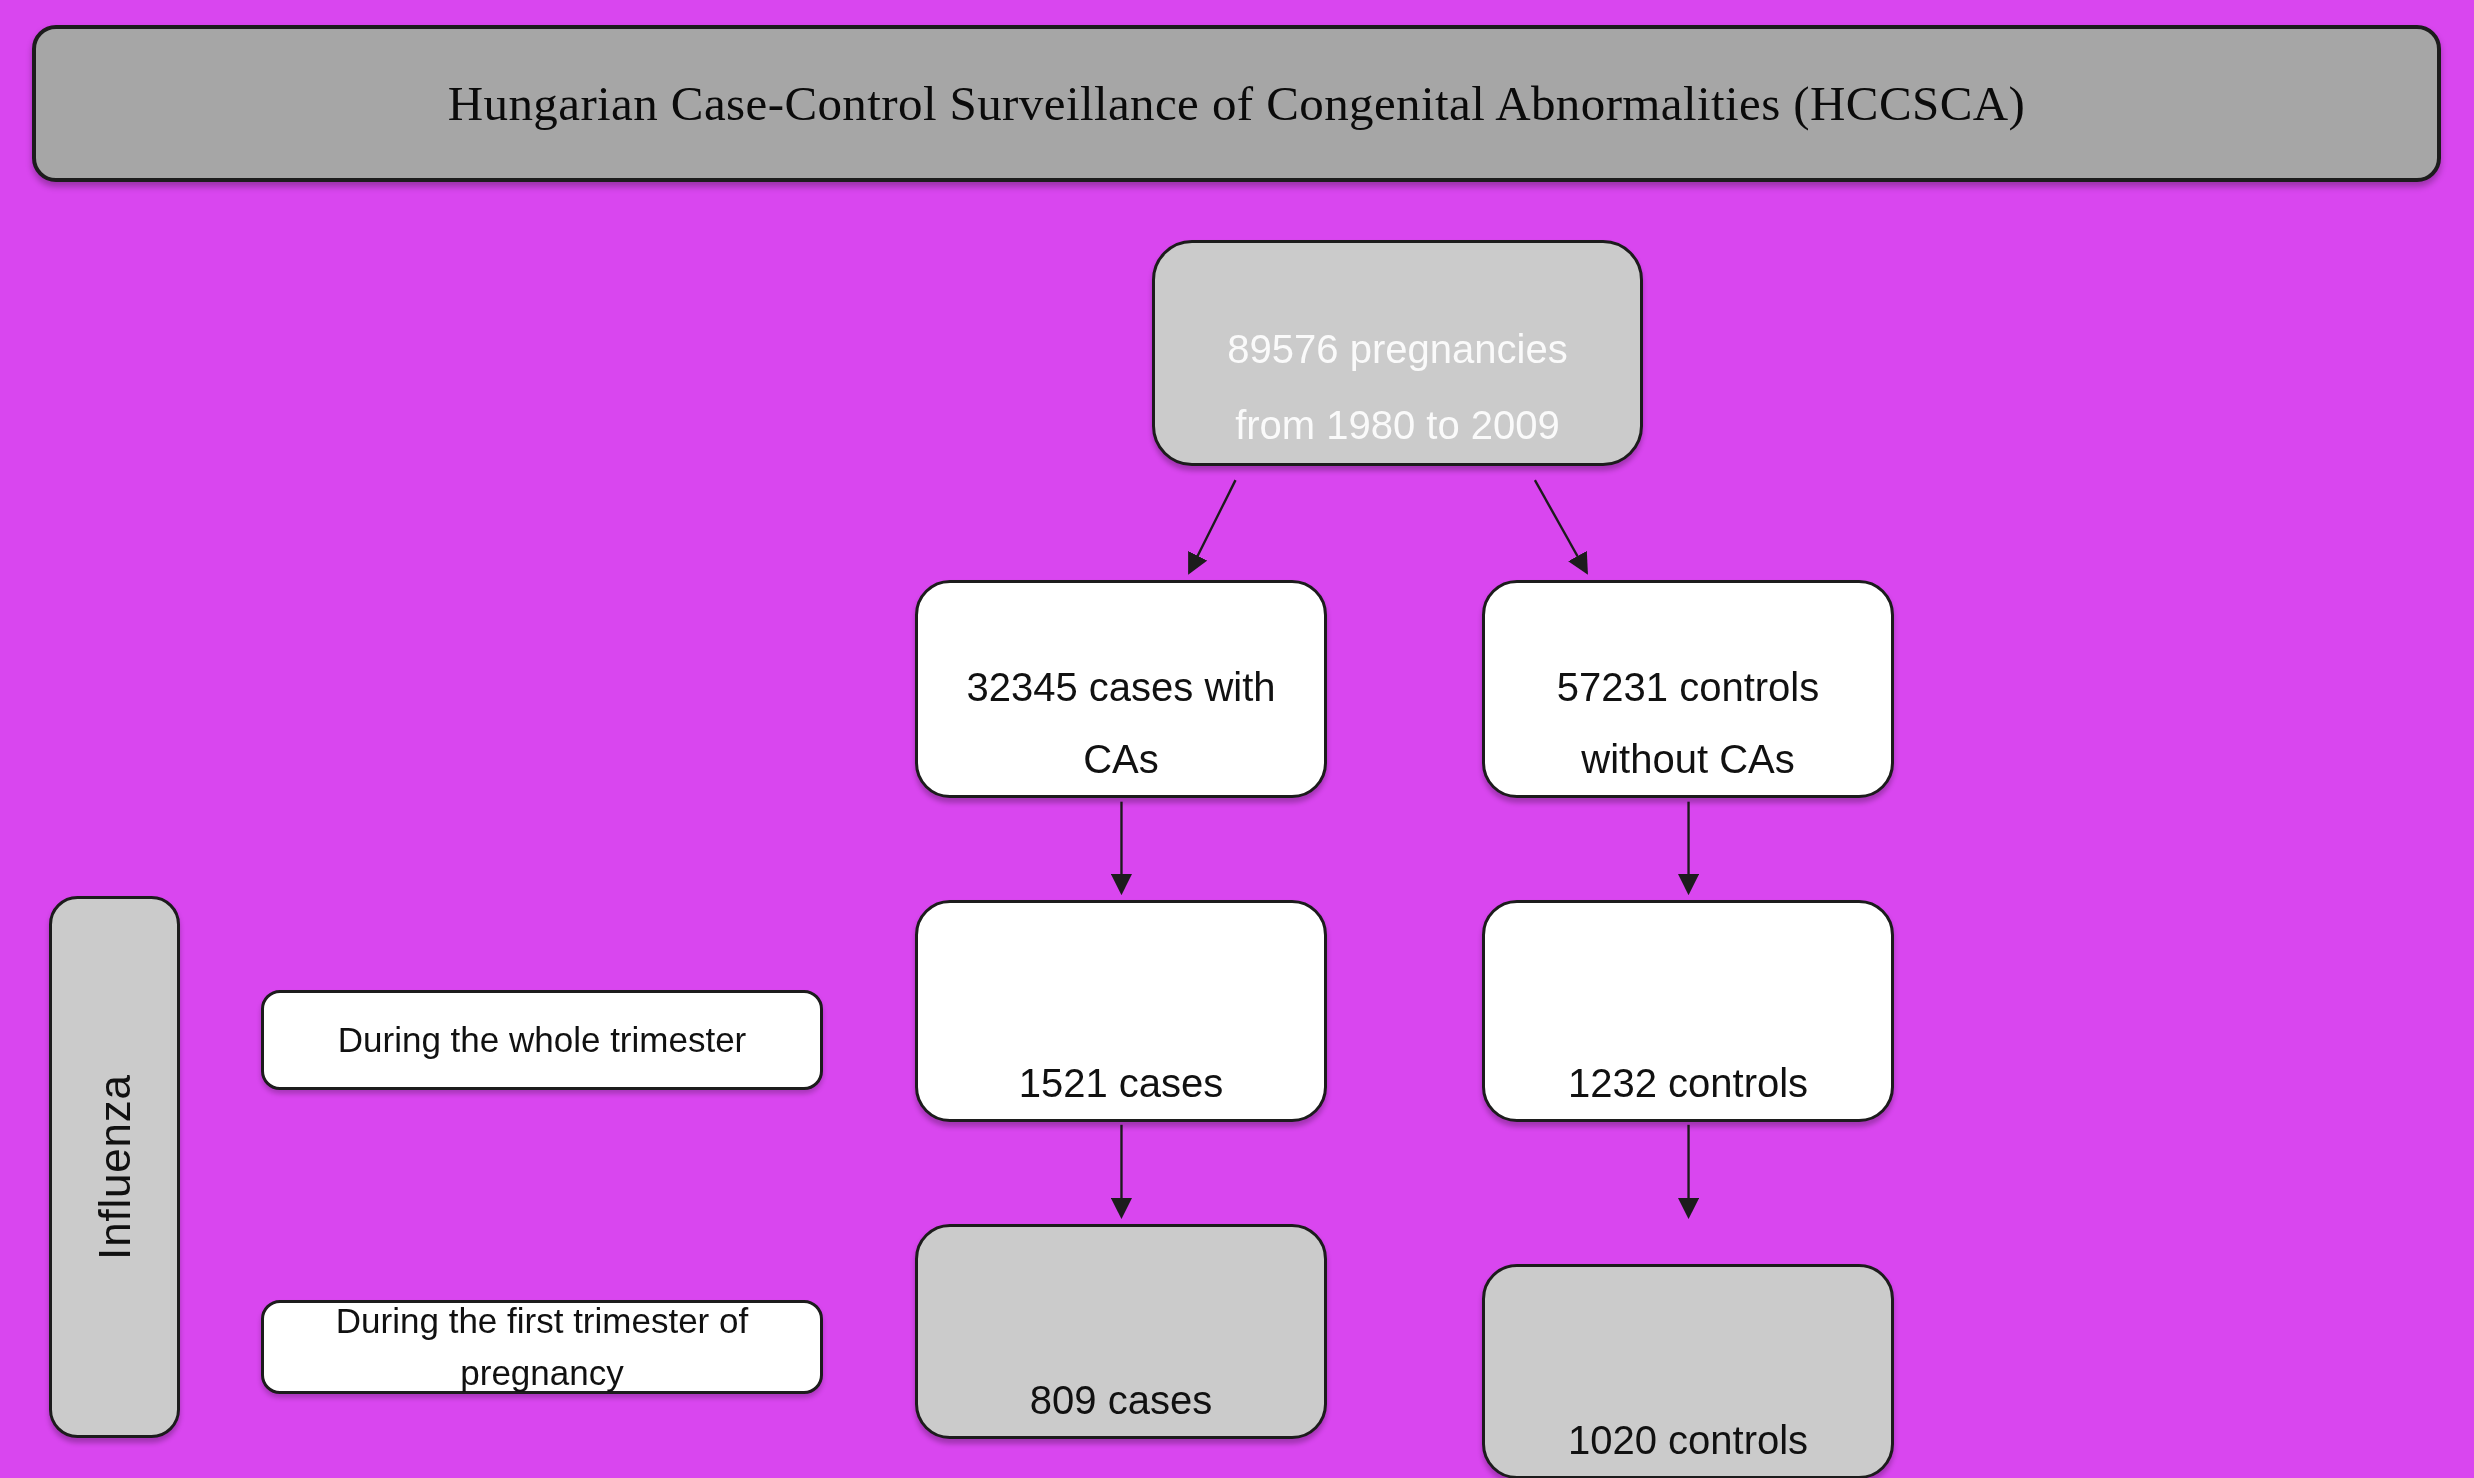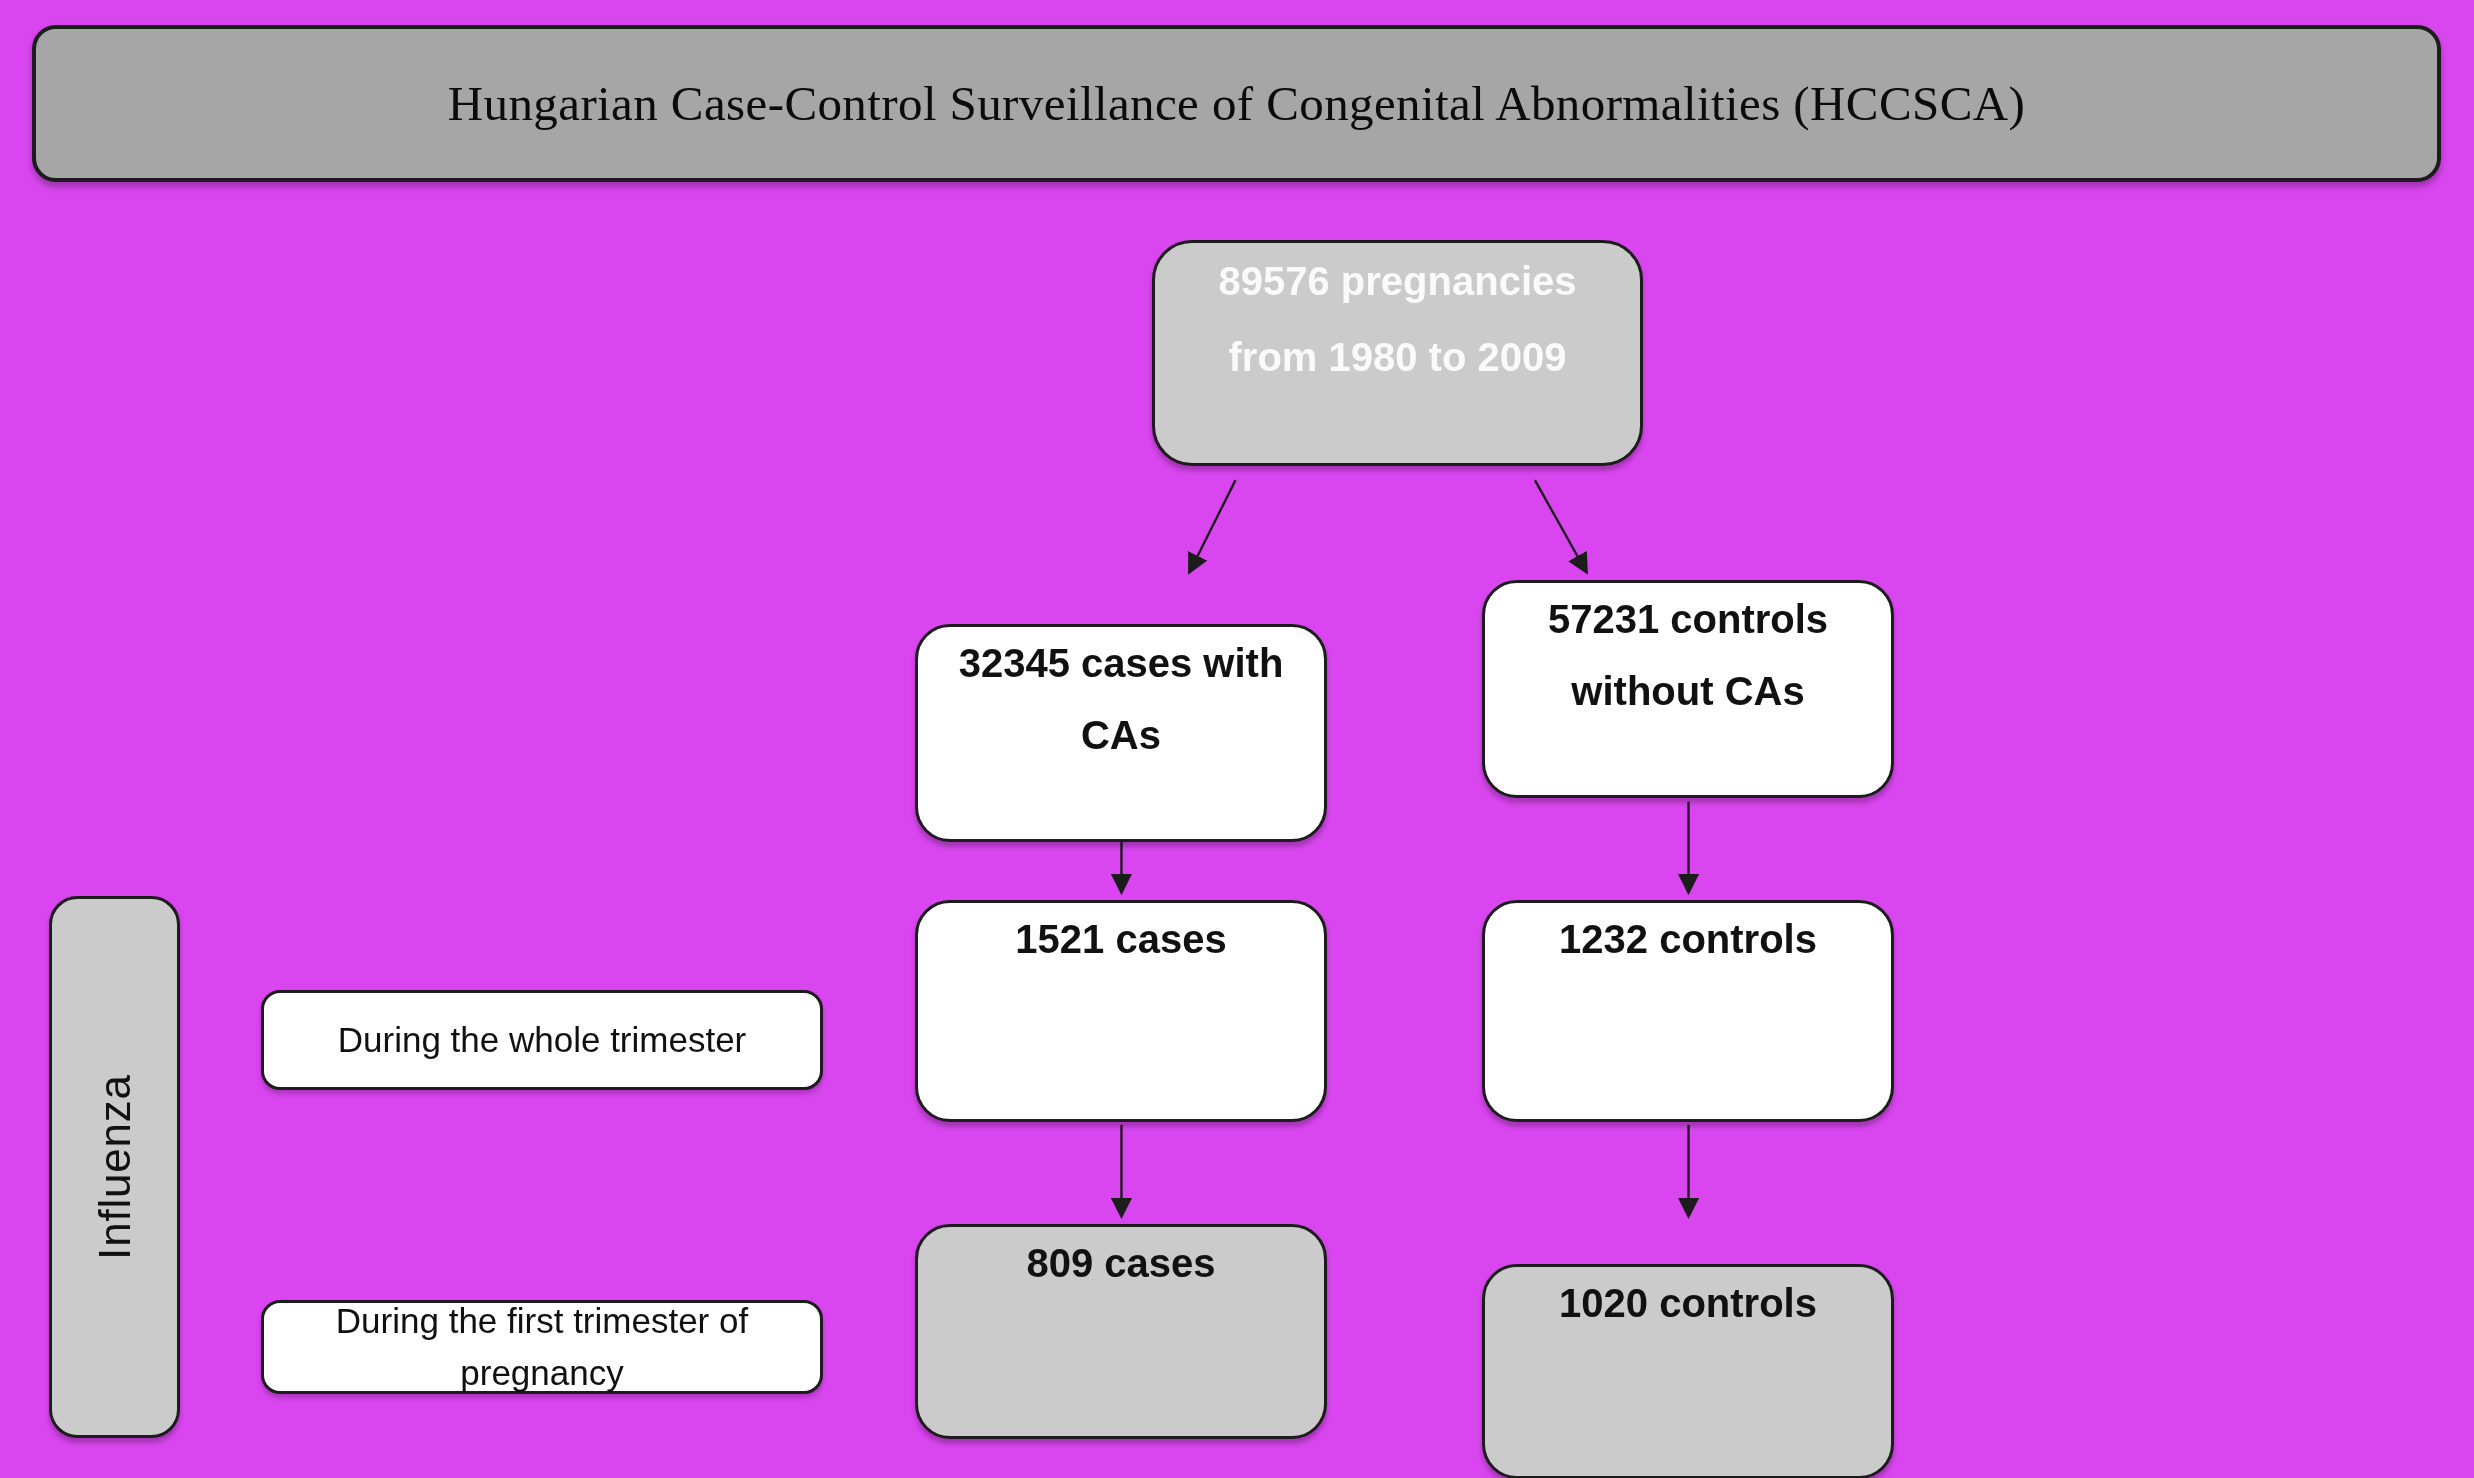--- a/index.html
+++ b/index.html
@@ -46,40 +46,39 @@
   }
   .arrows line{
     stroke:var(--stroke);
     stroke-width:3;
   }
   
   .node{
     position:absolute;
     border:3.2px solid var(--stroke);
     border-radius:35px;
-    display:flex; align-items:flex-start; justify-content:center;
+    display:flex; align-items:flex-end; justify-content:center;
     text-align:center;
     font-size:40px;
     line-height:1.8;
     color:var(--text);
     box-shadow:0 4.8px 5.5px rgba(0,0,0,0.25);
     padding:0 24px;
-    font-weight:bold;
   }
   .node.gray{ background:var(--node-gray); }
   .node.white{ background:var(--node-white); }
   .node.root{
     left:1152px; top:240px; width:491px; height:226px;
     border-radius:40px;
     color:var(--root-text);
     padding:0 32px;
     font-size:40px;
     line-height:1.9;
   }
-  .node.n-cases-total   { left:915px; top:580px;  width:412px; height:218px;margin-top:44px; }
+  .node.n-cases-total   { left:915px; top:580px;  width:412px; height:218px; }
   .node.n-controls-total{ left:1482px; top:580px;  width:412px; height:218px; }
   .node.n-cases-whole   { left:915px; top:900px; width:412px; height:222px; }
   .node.n-controls-whole{ left:1482px; top:900px; width:412px; height:222px; }
   .node.n-cases-first   { left:915px; top:1224px; width:412px; height:215px; }
   .node.n-controls-first{ left:1482px; top:1264px; width:412px; height:215px; }
   
   .side-bar{
     position:absolute;
     left:49px; top:896px;
     width:131px; height:542px;

